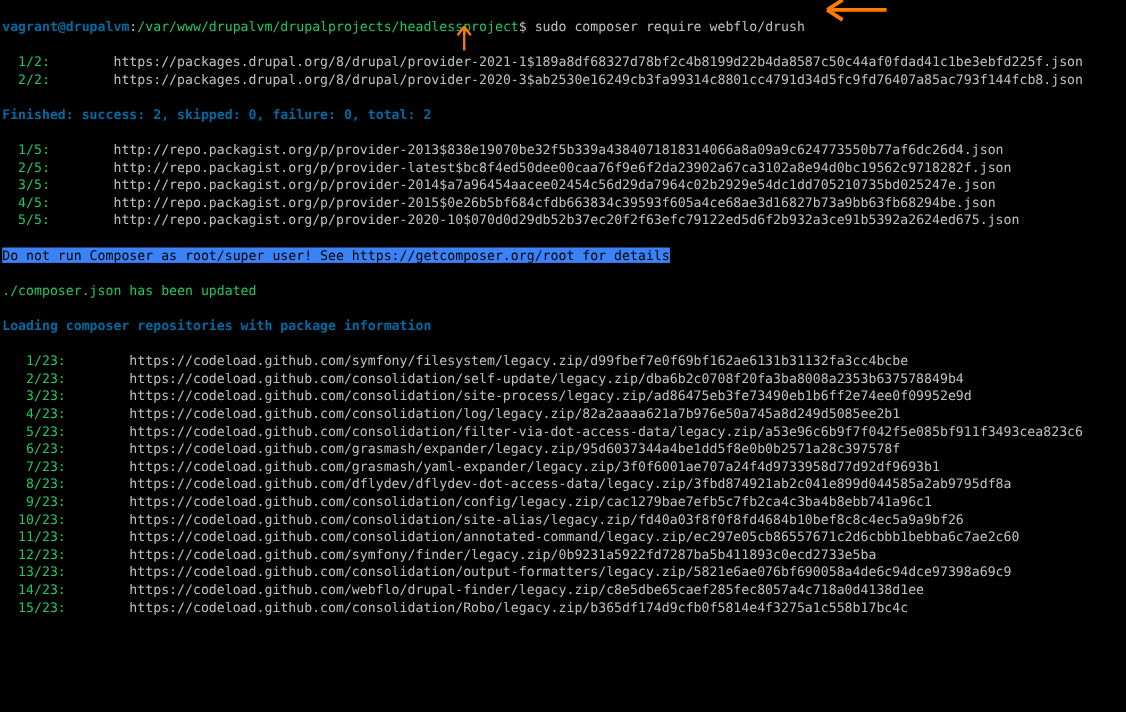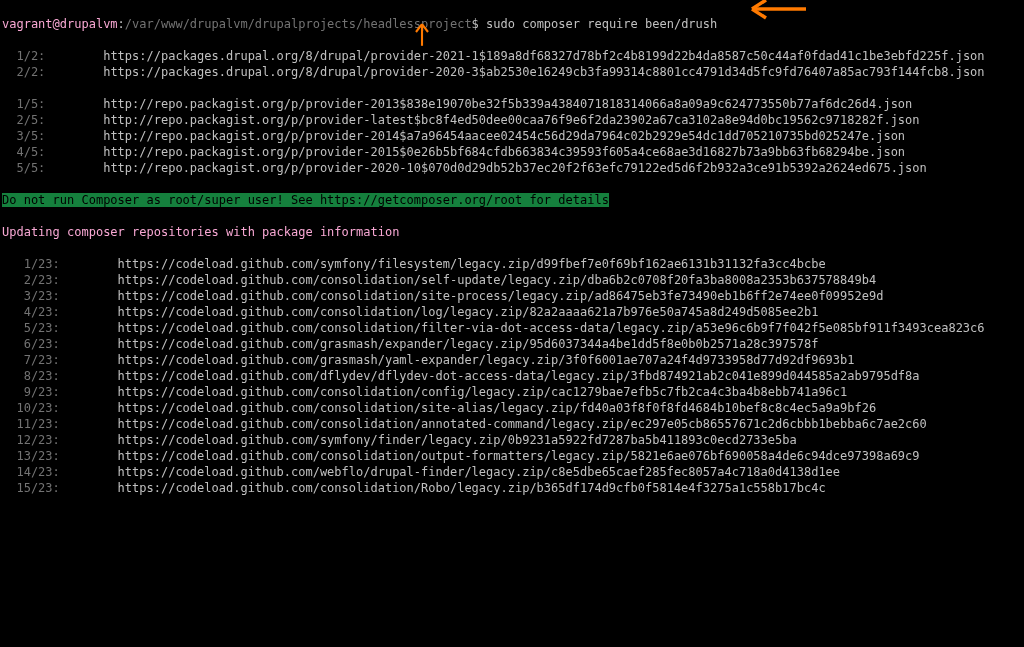--- a/index.html
+++ b/index.html
@@ -11,44 +11,46 @@
     line-height: 16px;
     color: #ccc;
     width: 1024px;
     height: 647px;
     overflow: hidden;
   }
   .terminal {
     padding: 0 2px;
     white-space: pre;
   }
-  .green  { color: #f9a8d4; }
-  .cyan   { color: #737373; }
+  .green  { color: #0369a1; font-weight: bold; }
+  .cyan   { color: #22c55e; }
   .gray   { color: #c0c0c0; }
-  .warn   { color: #000; background: #15803d; }
+  .warn   { color: #000; background: #3b82f6; }
   .arrow {
     position: absolute;
     width: 58px;
     height: 24px;
     pointer-events: none;
   }
   .arrow svg { width: 100%; height: 100%; }
   #arrow-top { left: 750px; top: -3px; }
   #arrow-mid { left: 393px; top: 23px; }
   .line { white-space: pre; }
 </style>
 </head>
 <body>
 
 <div class="terminal">
-<div id="line-prompt" class="line"><span class="green">vagrant@drupalvm</span><span class="gray">:</span><span class="cyan">/var/www/drupalvm/drupalprojects/headlessproject</span><span class="gray">$ </span><span class="gray">sudo composer require been/drush</span></div>
+<div id="line-prompt" class="line"><span class="green">vagrant@drupalvm</span><span class="gray">:</span><span class="cyan">/var/www/drupalvm/drupalprojects/headlessproject</span><span class="gray">$ </span><span class="gray">sudo composer require webflo/drush</span></div>
 <div id="stage1"><div class="line"><span class="cyan">  1/2:</span><span class="gray">        </span><span class="gray">https://packages.drupal.org/8/drupal/provider-2021-1$189a8df68327d78bf2c4b8199d22b4da8587c50c44af0fdad41c1be3ebfd225f.json</span></div><div class="line"><span class="cyan">  2/2:</span><span class="gray">        </span><span class="gray">https://packages.drupal.org/8/drupal/provider-2020-3$ab2530e16249cb3fa99314c8801cc4791d34d5fc9fd76407a85ac793f144fcb8.json</span></div></div>
+<div class="line green">Finished: success: 2, skipped: 0, failure: 0, total: 2</div>
 <div id="stage2"><div class="line"><span class="cyan">  1/5:</span><span class="gray">        </span><span class="gray">http://repo.packagist.org/p/provider-2013$838e19070be32f5b339a4384071818314066a8a09a9c624773550b77af6dc26d4.json</span></div><div class="line"><span class="cyan">  2/5:</span><span class="gray">        </span><span class="gray">http://repo.packagist.org/p/provider-latest$bc8f4ed50dee00caa76f9e6f2da23902a67ca3102a8e94d0bc19562c9718282f.json</span></div><div class="line"><span class="cyan">  3/5:</span><span class="gray">        </span><span class="gray">http://repo.packagist.org/p/provider-2014$a7a96454aacee02454c56d29da7964c02b2929e54dc1dd705210735bd025247e.json</span></div><div class="line"><span class="cyan">  4/5:</span><span class="gray">        </span><span class="gray">http://repo.packagist.org/p/provider-2015$0e26b5bf684cfdb663834c39593f605a4ce68ae3d16827b73a9bb63fb68294be.json</span></div><div class="line"><span class="cyan">  5/5:</span><span class="gray">        </span><span class="gray">http://repo.packagist.org/p/provider-2020-10$070d0d29db52b37ec20f2f63efc79122ed5d6f2b932a3ce91b5392a2624ed675.json</span></div></div>
 <div class="line"><span class="warn">Do not run Composer as root/super user! See https://getcomposer.org/root for details</span></div>
-<div class="line green">Updating composer repositories with package information</div>
+<div class="line cyan">./composer.json has been updated</div>
+<div class="line green">Loading composer repositories with package information</div>
 <div id="downloads"><div class="line"><span class="cyan">   1/23:</span><span class="gray">        </span><span class="gray">https://codeload.github.com/symfony/filesystem/legacy.zip/d99fbef7e0f69bf162ae6131b31132fa3cc4bcbe</span></div><div class="line"><span class="cyan">   2/23:</span><span class="gray">        </span><span class="gray">https://codeload.github.com/consolidation/self-update/legacy.zip/dba6b2c0708f20fa3ba8008a2353b637578849b4</span></div><div class="line"><span class="cyan">   3/23:</span><span class="gray">        </span><span class="gray">https://codeload.github.com/consolidation/site-process/legacy.zip/ad86475eb3fe73490eb1b6ff2e74ee0f09952e9d</span></div><div class="line"><span class="cyan">   4/23:</span><span class="gray">        </span><span class="gray">https://codeload.github.com/consolidation/log/legacy.zip/82a2aaaa621a7b976e50a745a8d249d5085ee2b1</span></div><div class="line"><span class="cyan">   5/23:</span><span class="gray">        </span><span class="gray">https://codeload.github.com/consolidation/filter-via-dot-access-data/legacy.zip/a53e96c6b9f7f042f5e085bf911f3493cea823c6</span></div><div class="line"><span class="cyan">   6/23:</span><span class="gray">        </span><span class="gray">https://codeload.github.com/grasmash/expander/legacy.zip/95d6037344a4be1dd5f8e0b0b2571a28c397578f</span></div><div class="line"><span class="cyan">   7/23:</span><span class="gray">        </span><span class="gray">https://codeload.github.com/grasmash/yaml-expander/legacy.zip/3f0f6001ae707a24f4d9733958d77d92df9693b1</span></div><div class="line"><span class="cyan">   8/23:</span><span class="gray">        </span><span class="gray">https://codeload.github.com/dflydev/dflydev-dot-access-data/legacy.zip/3fbd874921ab2c041e899d044585a2ab9795df8a</span></div><div class="line"><span class="cyan">   9/23:</span><span class="gray">        </span><span class="gray">https://codeload.github.com/consolidation/config/legacy.zip/cac1279bae7efb5c7fb2ca4c3ba4b8ebb741a96c1</span></div><div class="line"><span class="cyan">  10/23:</span><span class="gray">        </span><span class="gray">https://codeload.github.com/consolidation/site-alias/legacy.zip/fd40a03f8f0f8fd4684b10bef8c8c4ec5a9a9bf26</span></div><div class="line"><span class="cyan">  11/23:</span><span class="gray">        </span><span class="gray">https://codeload.github.com/consolidation/annotated-command/legacy.zip/ec297e05cb86557671c2d6cbbb1bebba6c7ae2c60</span></div><div class="line"><span class="cyan">  12/23:</span><span class="gray">        </span><span class="gray">https://codeload.github.com/symfony/finder/legacy.zip/0b9231a5922fd7287ba5b411893c0ecd2733e5ba</span></div><div class="line"><span class="cyan">  13/23:</span><span class="gray">        </span><span class="gray">https://codeload.github.com/consolidation/output-formatters/legacy.zip/5821e6ae076bf690058a4de6c94dce97398a69c9</span></div><div class="line"><span class="cyan">  14/23:</span><span class="gray">        </span><span class="gray">https://codeload.github.com/webflo/drupal-finder/legacy.zip/c8e5dbe65caef285fec8057a4c718a0d4138d1ee</span></div><div class="line"><span class="cyan">  15/23:</span><span class="gray">        </span><span class="gray">https://codeload.github.com/consolidation/Robo/legacy.zip/b365df174d9cfb0f5814e4f3275a1c558b17bc4c</span></div></div>
 
 
 
 </div>
 
 <div class="arrow" id="arrow-top">
   <svg viewBox="0 0 58 24">
       <g fill="none" stroke="#ff7a00" stroke-width="3.5" stroke-linejoin="miter">
     <path d="M2 12 L56 12"></path>

